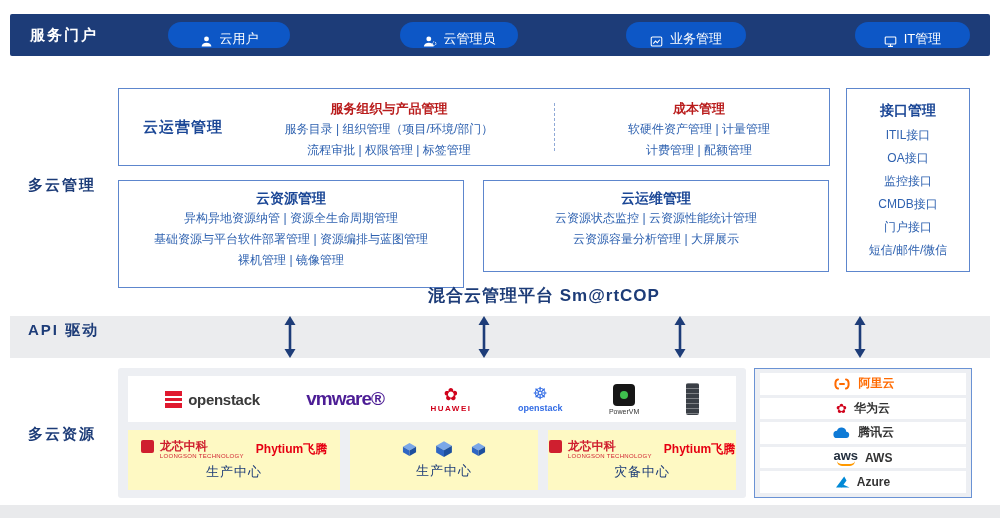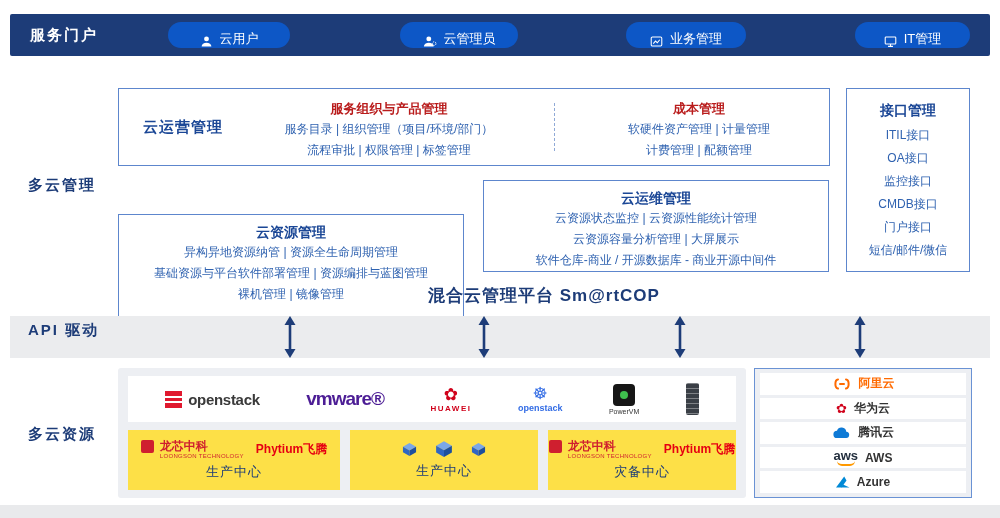--- a/index.html
+++ b/index.html
@@ -43,21 +43,21 @@
 
   
   .api-band { position:absolute; left:10px; top:316px; right:10px; height:42px; background:#ebecee; }
   .api-arrow { position:absolute; top:316px; width:14px; height:42px; }
 
   
   .res-outer { position:absolute; left:118px; top:368px; width:628px; height:130px;
     background:#edeff3; border-radius:3px; }
   .logo-strip { position:absolute; left:10px; top:8px; right:10px; height:46px; background:#fff;
     display:flex; align-items:center; justify-content:space-around; padding:0 14px; }
-  .center-box { position:absolute; top:62px; height:60px; background:#fde047;
+  .center-box { position:absolute; top:62px; height:60px; background:#fef9c3;
     display:flex; flex-direction:column; align-items:center; justify-content:center; gap:4px; }
   .vendor-row { display:flex; align-items:center; gap:12px; }
   .center-name { color:#1d3c78; font-size:13px; letter-spacing:1px; }
 
   .clouds-box { position:absolute; left:754px; top:368px; width:218px; height:130px;
     background:#edeff3; border:1px solid #6a92d4; padding:4px 5px; display:flex;
     flex-direction:column; gap:3px; }
   .cloud-row { flex:1; background:#fff; display:flex; align-items:center; justify-content:center; gap:7px; }
   .cloud-name { font-size:12px; color:#333; font-weight:bold; }
   .cloud-name.orange { color:#ff6a00; }
@@ -150,32 +150,31 @@
 
     <div class="dash-divider" style="left:435px;"></div>
 
     <div class="sub-block" style="left:460px;width:240px;">
       <div class="sub-title">成本管理</div>
       <div class="box-line">软硬件资产管理 | 计量管理</div>
       <div class="box-line">计费管理 | 配额管理</div>
     </div>
   </div>
 
-  <div class="bluebox stackbox" style="left:118px;top:180px;width:346px;height:108px;margin-top:34px;">
+  <div class="bluebox stackbox" style="left:118px;top:180px;width:346px;height:108px;">
     <div class="box-title">云资源管理</div>
     <div class="box-line">异构异地资源纳管 | 资源全生命周期管理</div>
     <div class="box-line">基础资源与平台软件部署管理 | 资源编排与蓝图管理</div>
     <div class="box-line">裸机管理 | 镜像管理</div>
   </div>
 
   <div class="bluebox stackbox" style="left:483px;top:180px;width:346px;height:92px;">
     <div class="box-title">云运维管理</div>
     <div class="box-line">云资源状态监控 | 云资源性能统计管理</div>
     <div class="box-line">云资源容量分析管理 | 大屏展示</div>
-    <div class="box-line">软件仓库-商业 / 开源数据库 - 商业开源中间件</div>
   </div>
 
   <div class="bluebox iface" style="left:846px;top:88px;width:124px;height:184px;">
     <div class="box-title">接口管理</div>
     <div class="box-line">ITIL接口</div>
     <div class="box-line">OA接口</div>
     <div class="box-line">监控接口</div>
     <div class="box-line">CMDB接口</div>
     <div class="box-line">门户接口</div>
     <div class="box-line">短信/邮件/微信</div>

